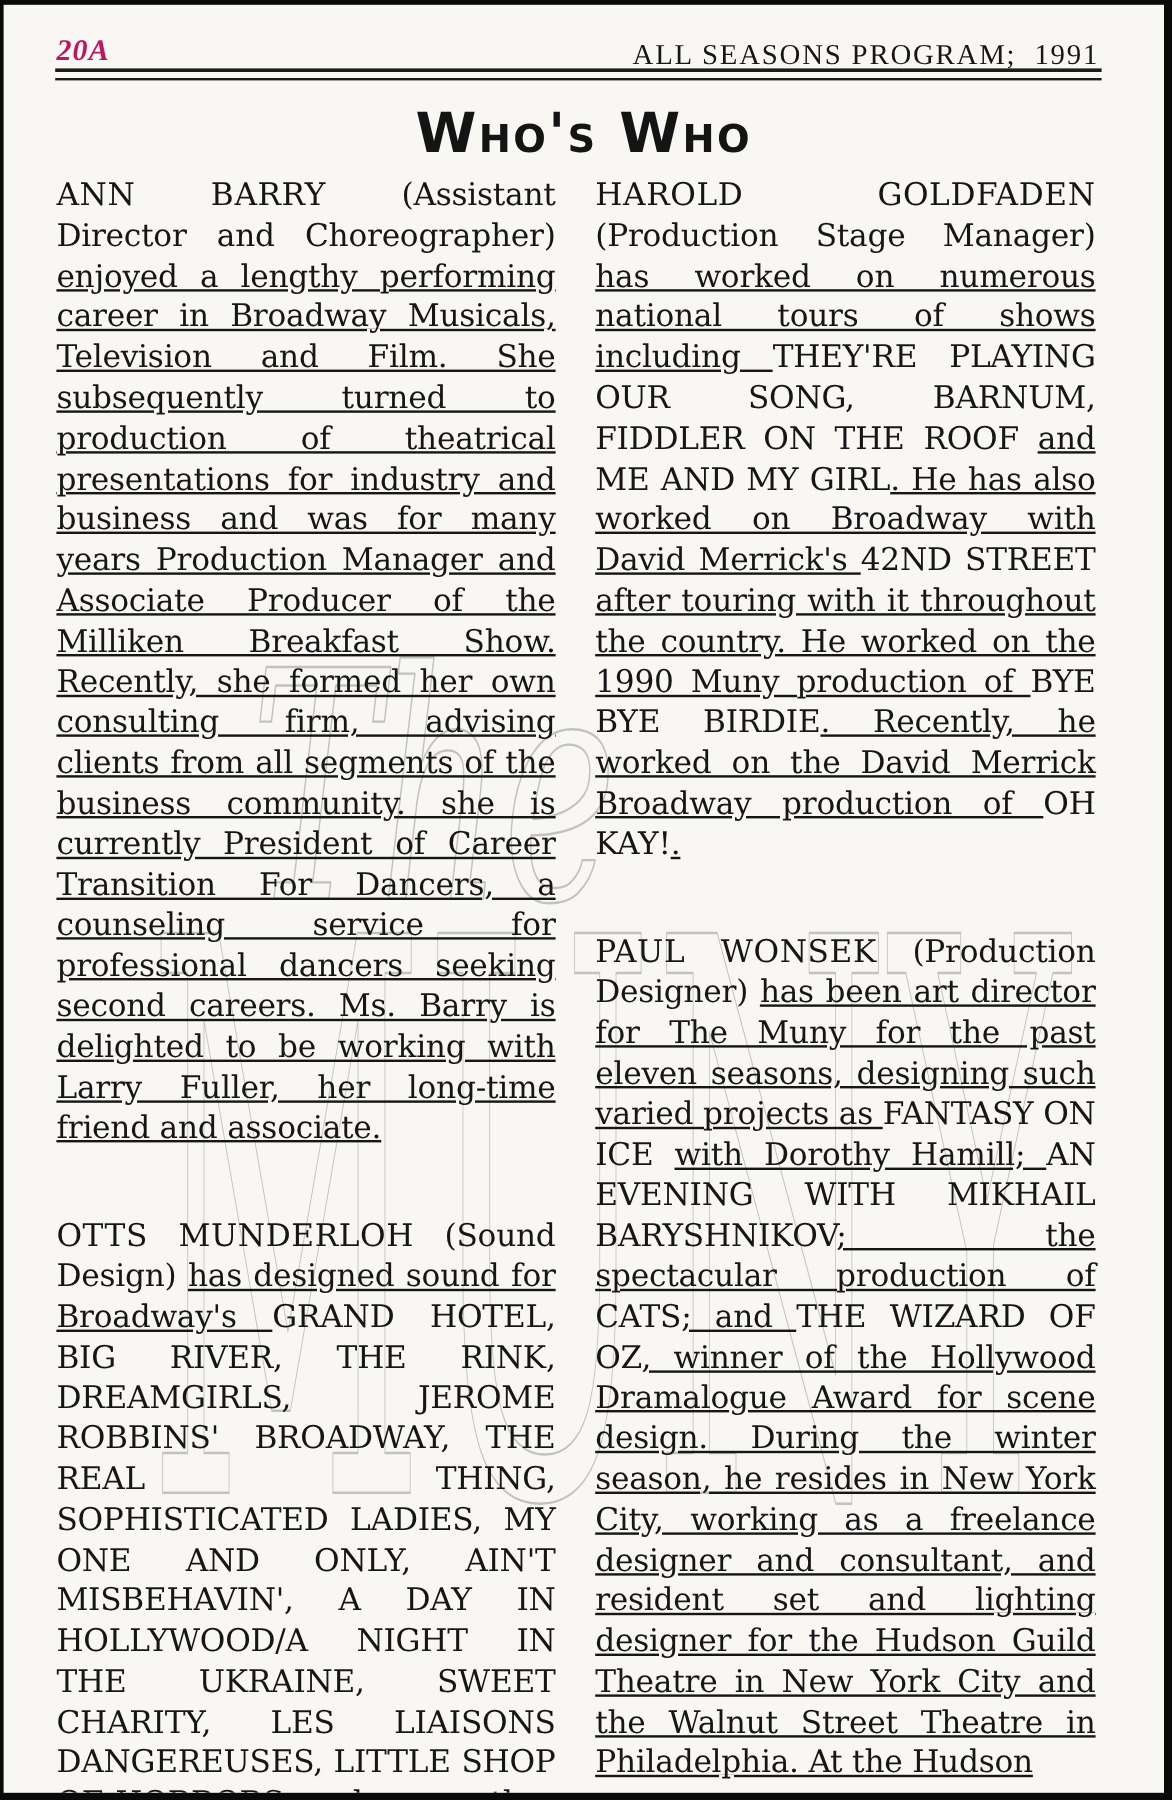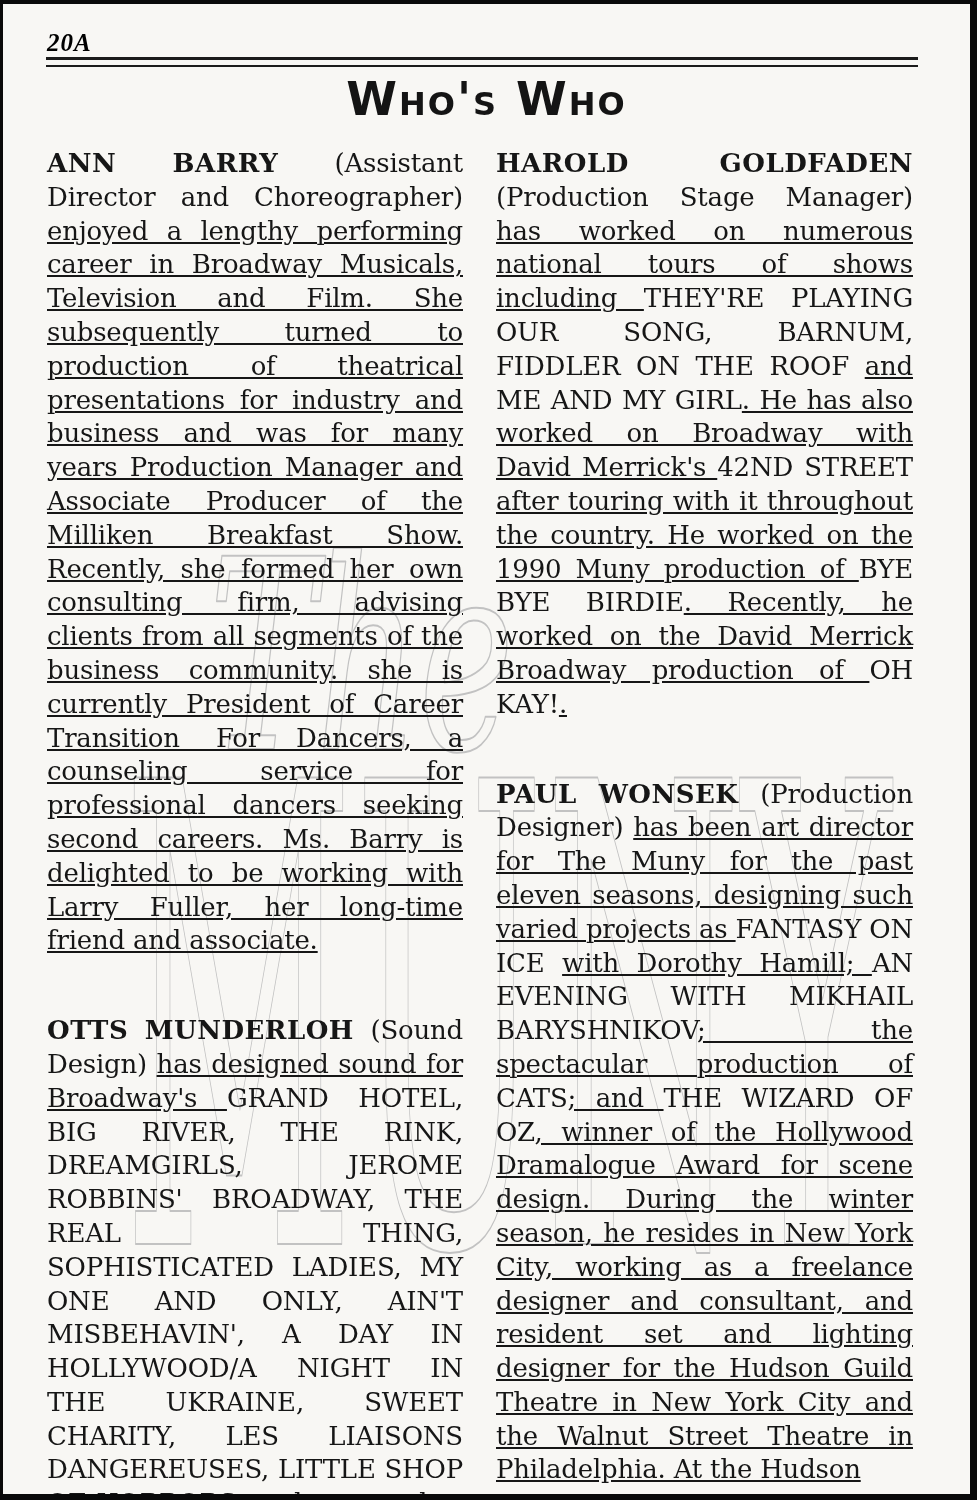--- a/index.html
+++ b/index.html
@@ -26,38 +26,38 @@
     fill: none; stroke: #c2c2c2; stroke-width: 2px; stroke-linejoin: round;
     font-family: "DejaVu Serif", serif;
   }
   .wm-the  { font-style: italic; font-size: 265px; }
   .wm-muny { font-size: 640px; }
 
   
   .pagenum {
     position: absolute; left: 44px; top: 25px;
     font: bold italic 25px "Liberation Serif", serif;
-    letter-spacing: 1px; color: #000000; z-index: 2;
+    letter-spacing: 1px; color: #be185d; z-index: 2;
   }
   .header-right {
     position: absolute; top: 29px; right: 54px;
     font: 24px "Liberation Serif", serif;
     letter-spacing: 1.5px; color: #161616;
     white-space: pre; z-index: 2;
   }
   .double-rule {
     position: absolute; left: 43px; top: 53px; width: 872px;
     height: 5px;
     border-top: 3px solid #1b1b1b;
     border-bottom: 2px solid #1b1b1b;
     z-index: 2;
   }
   .title {
     position: absolute; left: 0; right: 0; top: 64px;
-    margin: 4px; text-align: center;
+    margin: 16px; text-align: center;
     font-family: "DejaVu Sans", sans-serif;
     font-weight: bold; font-size: 46px;
     font-variant: small-caps;
     letter-spacing: 2px; color: #141414;
     z-index: 2;
   }
 
   
   .col {
     position: absolute; top: 143px;
@@ -68,34 +68,35 @@
   p.bio {
     margin: 0 0 56px 0;
     font-family: "DejaVu Serif", serif;
     font-size: 26px; line-height: 33.8px;
     letter-spacing: -0.2px;
     text-align: justify;
     color: #161616;
   }
   .seg-normal { font-style: normal; font-weight: normal; text-decoration: underline; }
   .seg-italic { }
-  .seg-bold   { font-weight: bold; letter-spacing: 0.5px; }
+  .seg-bold   { font-weight: normal; letter-spacing: 0.5px; }
 </style>
 </head>
 <body>
 
 <div class="page">
 
   <svg class="watermark" viewBox="0 0 967 1490" xmlns="http://www.w3.org/2000/svg">
     <text class="wm-text wm-the" x="206" y="745" textLength="305" lengthAdjust="spacingAndGlyphs">The</text>
     <text class="wm-text wm-muny" x="120" y="1240" textLength="768" lengthAdjust="spacingAndGlyphs">MUNY</text>
   </svg>
 
   <div class="pagenum">20A</div>
 
+  <div class="header-right">ALL SEASONS PROGRAM;  1991</div>
 
   <div class="double-rule"></div>
 
   <h1 class="title">Who's Who</h1>
 
   <div class="col col-left">
     <p class="bio"><span class="seg-bold">ANN BARRY </span><span class="seg-italic">(Assistant Director and Choreographer) </span><span class="seg-normal">enjoyed a lengthy performing career in Broadway Musicals, Television and Film. She subsequently turned to production of theatrical presentations for industry and business and was for many years Production Manager and Associate Producer of the Milliken Breakfast Show. Recently, she formed her own consulting firm, advising clients from all segments of the business community. she is currently President of Career Transition For Dancers, a counseling service for professional dancers seeking second careers. Ms. Barry is delighted to be working with Larry Fuller, her long-time friend and associate.</span></p>
     <p class="bio"><span class="seg-bold">OTTS MUNDERLOH </span><span class="seg-italic">(Sound Design) </span><span class="seg-normal">has designed sound for Broadway's </span><span class="seg-italic">GRAND HOTEL, BIG RIVER, THE RINK, DREAMGIRLS, JEROME ROBBINS' BROADWAY, THE REAL THING, SOPHISTICATED LADIES, MY ONE AND ONLY, AIN'T MISBEHAVIN', A DAY IN HOLLYWOOD/A NIGHT IN THE UKRAINE, SWEET CHARITY, LES LIAISONS DANGEREUSES, LITTLE SHOP OF HORRORS</span><span class="seg-normal">, and many other productions.</span></p>
   </div>
 

